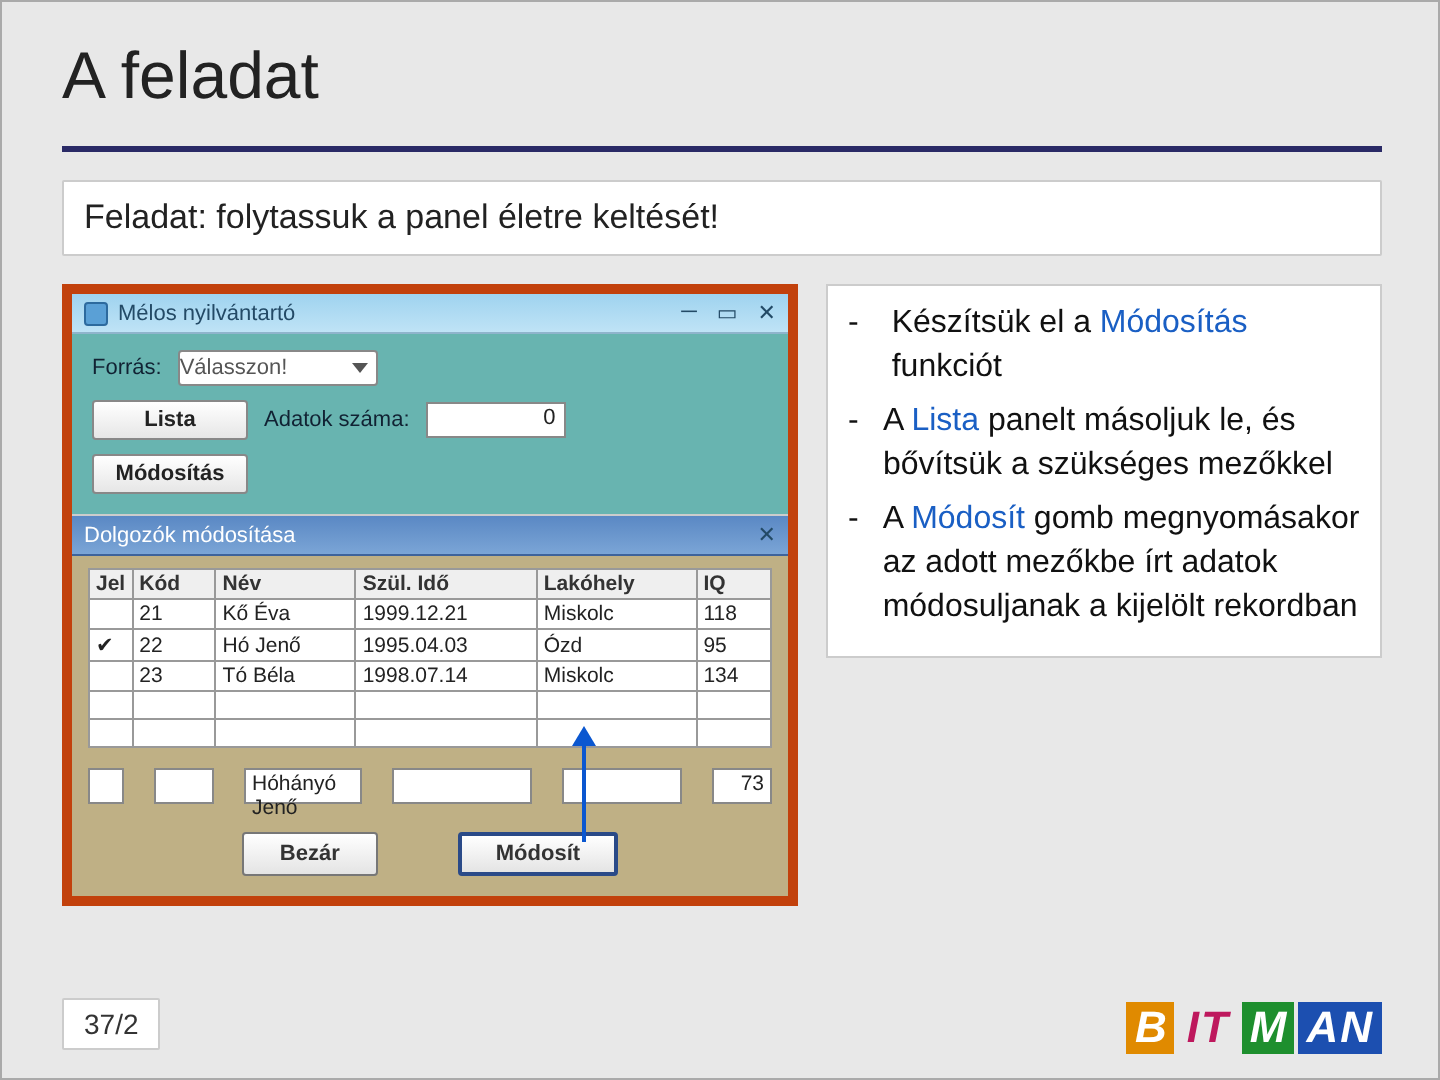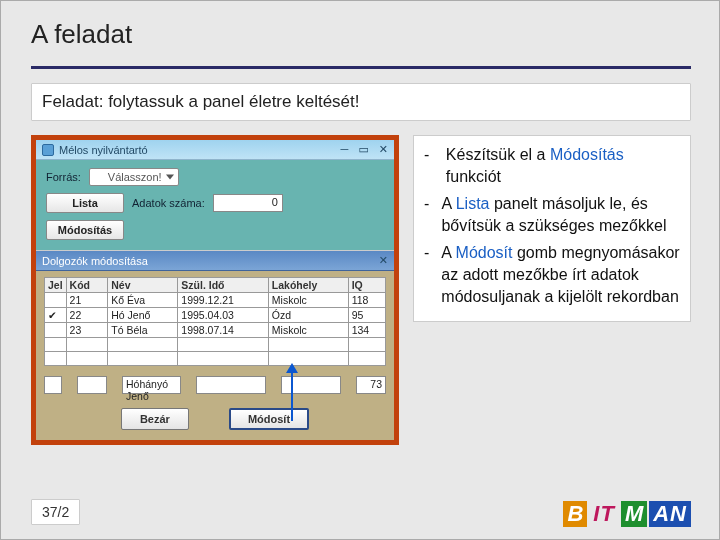--- a/index.html
+++ b/index.html
@@ -12,21 +12,21 @@
   }
   .slide {
     width: 720px; height: 540px;
     position: relative;
     overflow: hidden;
   }
   .title-area {
     padding: 18px 30px 6px 30px;
   }
   .title-area h1 {
-    font-size: 26px;
+    font-size: 33px;
     font-weight: normal;
     color: #222;
   }
   .title-rule {
     margin: 10px 30px 0 30px;
     border: none;
     border-top: 3px solid #2a2a66;
   }
   .subtitle-box {
     margin: 14px 30px 0 30px;
@@ -84,21 +84,21 @@
     padding: 3px 0;
     width: 78px;
     text-align:center;
     font-size:11px;
     font-weight:bold;
     color:#222;
   }
   .lbl { color:#123; font-size:11px;}
   .combo {
     background:#fff; border:1px solid #888; border-radius:2px;
-    padding:2px 14px 2px 18px; font-size:11px; position:relative; width:90px;
+    padding:2px 14px 2px 0; font-size:11px; position:relative; width:100px;
     color:#555;
   }
   .combo::after{
     content:""; position:absolute; right:4px; top:50%; transform:translateY(-50%);
     border-left:4px solid transparent; border-right:4px solid transparent; border-top:5px solid #555;
   }
   .numbox {
     background:#fff; border:1px solid #888; width:70px; height:18px;
     text-align:right; padding:1px 4px; font-size:11px;
   }

